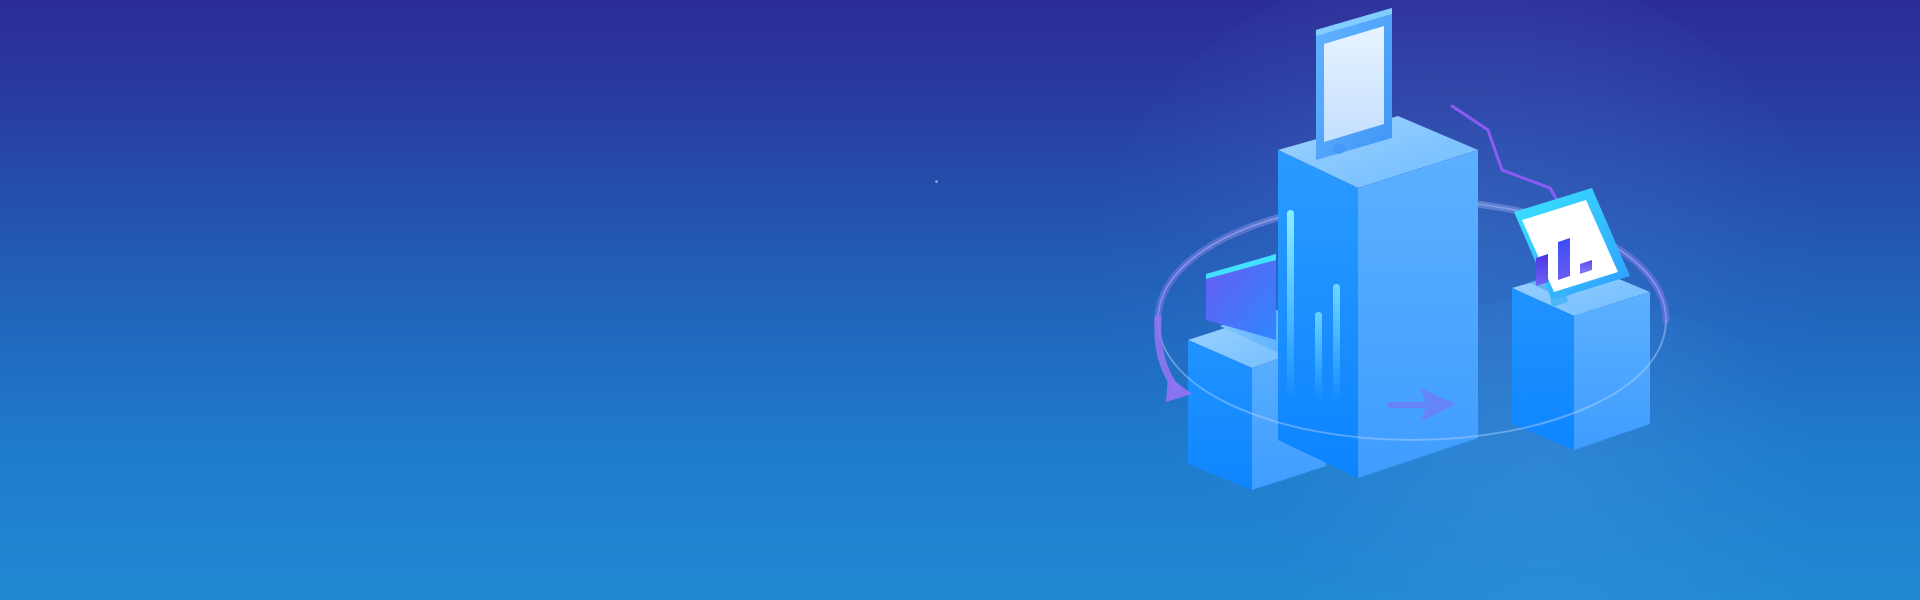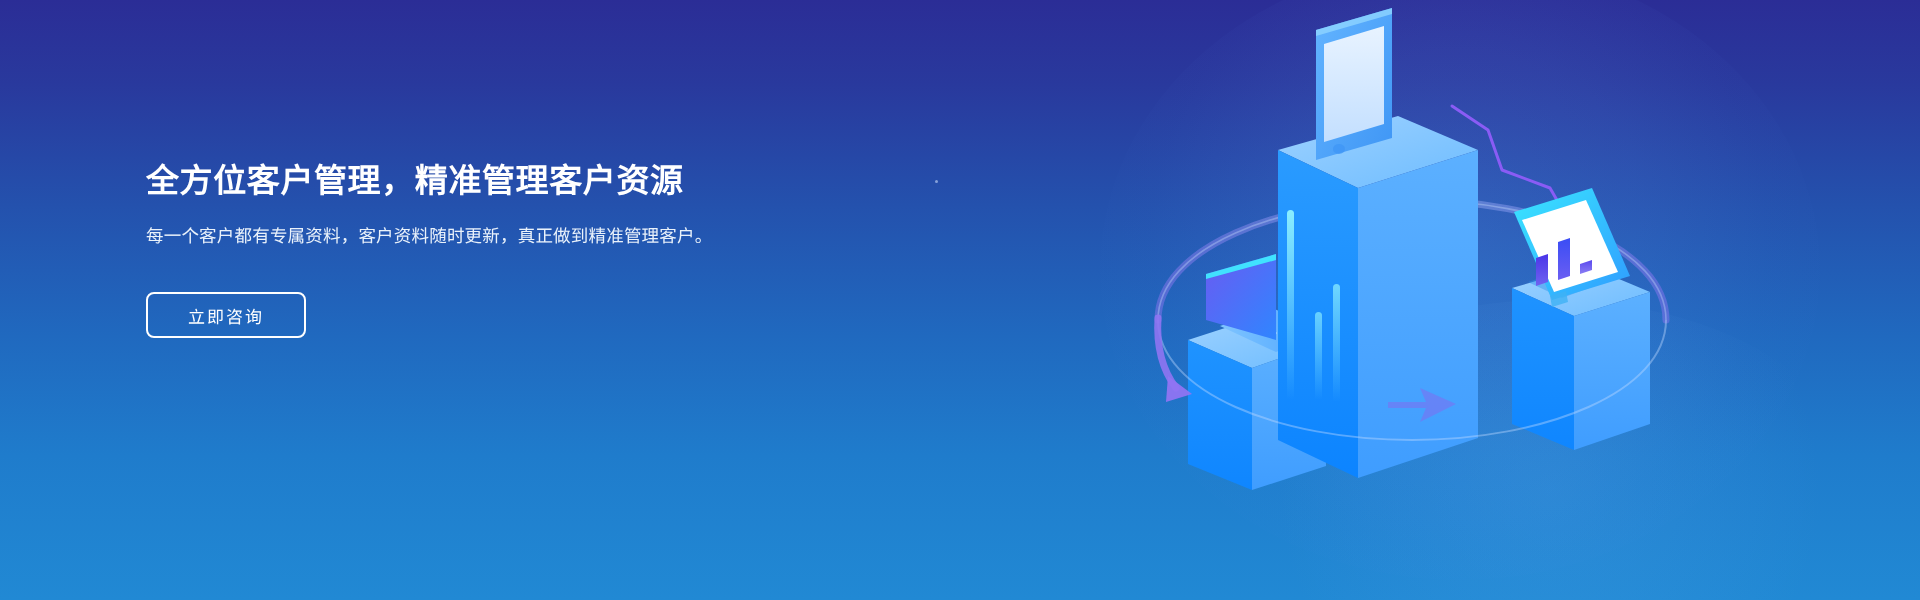--- a/index.html
+++ b/index.html
@@ -117,25 +117,20 @@
 </style>
 </head>
 <body>
 
 <div id="stage">
 
   <div class="glow-a"></div>
   <div class="glow-b"></div>
   <div class="tiny-dot"></div>
 
-  <div class="copy">
-    <h1 class="headline">全方位客户管理，精准管理客户资源</h1>
-    <p class="subline">每一个客户都有专属资料，客户资料随时更新，真正做到精准管理客户。</p>
-    <button class="cta">立即咨询</button>
-  </div>
 
   <div class="art">
     <svg viewBox="0 0 560 560" xmlns="http://www.w3.org/2000/svg">
       <defs>
         <linearGradient id="gPillarFront" x1="0" y1="0" x2="0" y2="1">
           <stop offset="0" stop-color="#1f93ff"></stop>
           <stop offset="1" stop-color="#0f86ff"></stop>
         </linearGradient>
         <linearGradient id="gPillarSide" x1="0" y1="0" x2="0" y2="1">
           <stop offset="0" stop-color="#5cb0ff"></stop>

